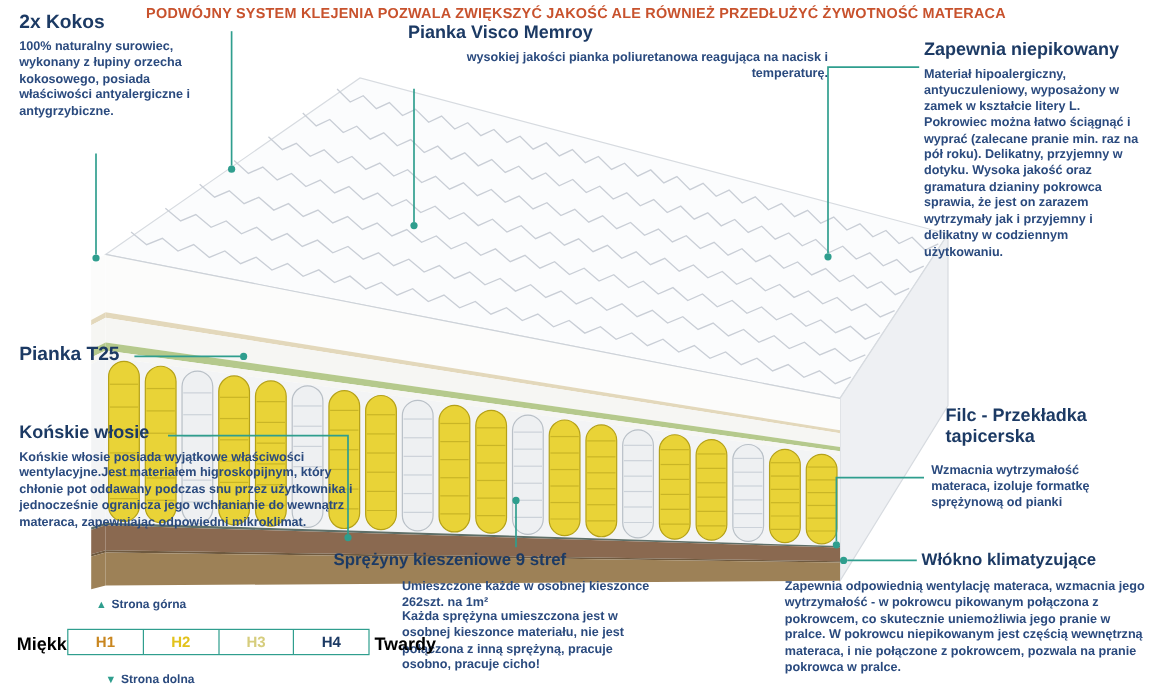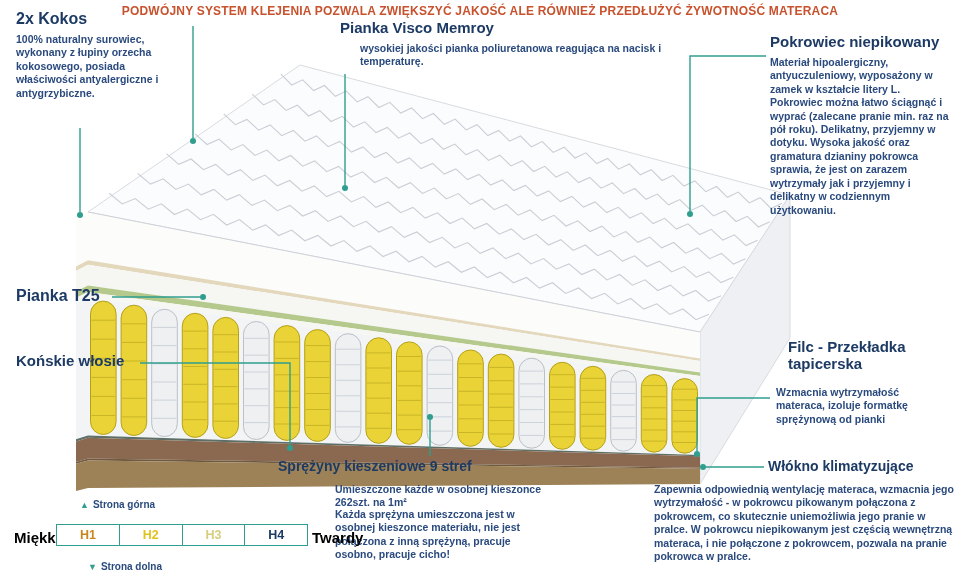--- a/index.html
+++ b/index.html
@@ -13,21 +13,21 @@
     position:absolute;top:4px;left:0;width:960px;text-align:center;
     color:#c8522d;font-weight:bold;font-size:12px;letter-spacing:.2px;
   }
   .h{color:#1c3a64;font-weight:bold;line-height:1.12;}
   .b{color:#2a4a7e;font-weight:bold;font-size:10.5px;line-height:1.28;margin-top:5px;}
   .h16{font-size:16px}.h15{font-size:15px}.h14{font-size:14px}
 
   .kokos{left:16px;top:10px;width:170px;}
   .kokos .b{width:160px;}
   .visco-t{left:340px;top:20px;}
-  .visco-b{left:360px;top:42px;width:330px;text-align:left;margin-top:0;}
+  .visco-b{left:360px;top:42px;width:330px;text-align:right;margin-top:0;}
   .pokrowiec{left:770px;top:34px;width:185px;}
   .t25{left:16px;top:287px;}
   .t25 .b{width:165px;}
   .konskie{left:16px;top:353px;}
   .konskie .b{width:290px;}
   .sprez-t{left:278px;top:459px;text-align:right;}
   .sprez-b1{left:335px;top:483px;width:215px;margin-top:0;}
   .sprez-b2{left:335px;top:508px;width:210px;margin-top:0;}
   .filc-t{left:788px;top:339px;width:165px;}
   .filc-b{left:776px;top:386px;width:160px;margin-top:0;}
@@ -252,30 +252,31 @@
 
 <div class="abs kokos">
   <div class="h h16">2x Kokos</div>
   <div class="b">100% naturalny surowiec, wykonany z łupiny orzecha kokosowego, posiada właściwości antyalergiczne i antygrzybiczne.</div>
 </div>
 
 <div class="abs visco-t h h15">Pianka Visco Memroy</div>
 <div class="abs visco-b b">wysokiej jakości pianka poliuretanowa reagująca na nacisk i temperaturę.</div>
 
 <div class="abs pokrowiec">
-  <div class="h h15">Pokrowiec niepikowany</div>
+  <div class="h h15">Zapewnia niepikowany</div>
   <div class="b">Materiał hipoalergiczny, antyuczuleniowy, wyposażony w zamek w kształcie litery L. Pokrowiec można łatwo ściągnąć i wyprać (zalecane pranie min. raz na pół roku). Delikatny, przyjemny w dotyku. Wysoka jakość oraz gramatura dzianiny pokrowca sprawia, że jest on zarazem wytrzymały jak i przyjemny i delikatny w codziennym użytkowaniu.</div>
 </div>
 
 <div class="abs t25">
   <div class="h h16">Pianka T25</div>
 </div>
 
 <div class="abs konskie">
   <div class="h h15">Końskie włosie</div>
+  <div class="b">Końskie włosie posiada wyjątkowe właściwości wentylacyjne.Jest materiałem higroskopijnym, który chłonie pot oddawany podczas snu przez użytkownika i jednocześnie ogranicza jego wchłanianie do wewnątrz materaca, zapewniając odpowiedni mikroklimat.</div>
 </div>
 
 <div class="abs sprez-t h h14">Sprężyny kieszeniowe 9 stref</div>
 <div class="abs sprez-b1 b">Umieszczone każde w osobnej kieszonce 262szt. na 1m²</div>
 <div class="abs sprez-b2 b">Każda sprężyna umieszczona jest w osobnej kieszonce materiału, nie jest połączona z inną sprężyną, pracuje osobno, pracuje cicho!</div>
 
 <div class="abs filc-t h h15">Filc - Przekładka tapicerska</div>
 <div class="abs filc-b b">Wzmacnia wytrzymałość materaca, izoluje formatkę sprężynową od pianki</div>
 
 <div class="abs wlokno-t h h14">Włókno klimatyzujące</div>

